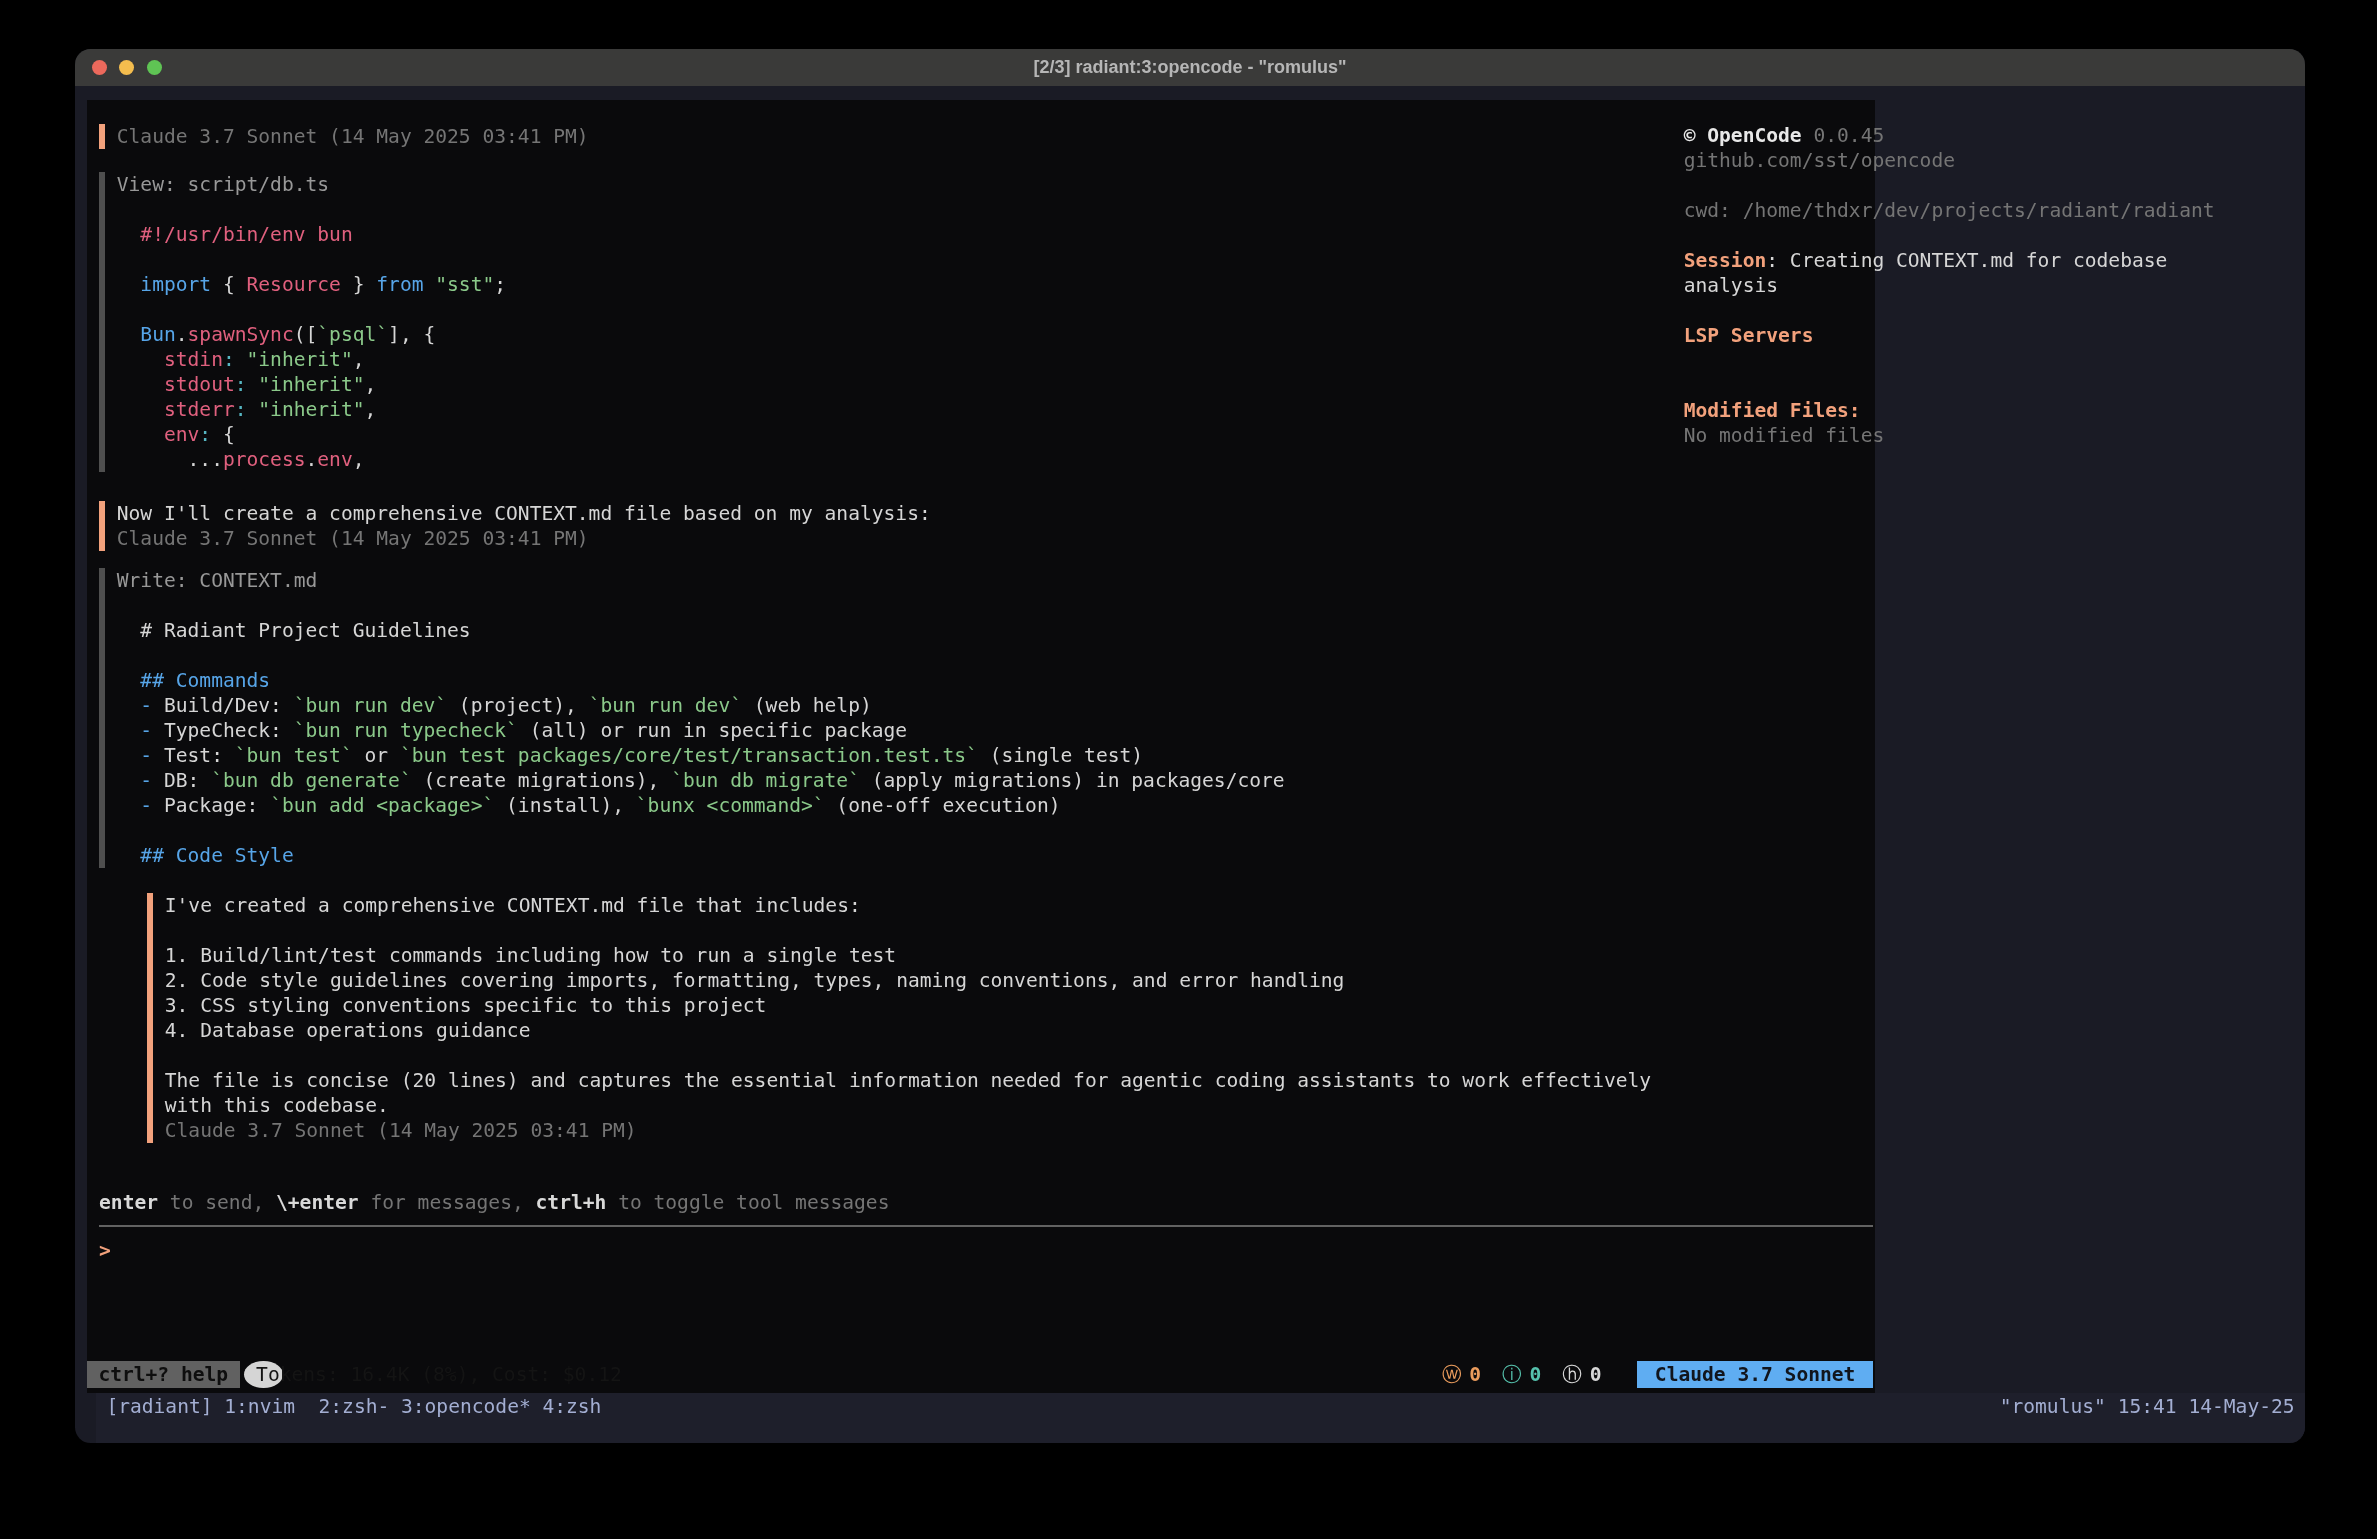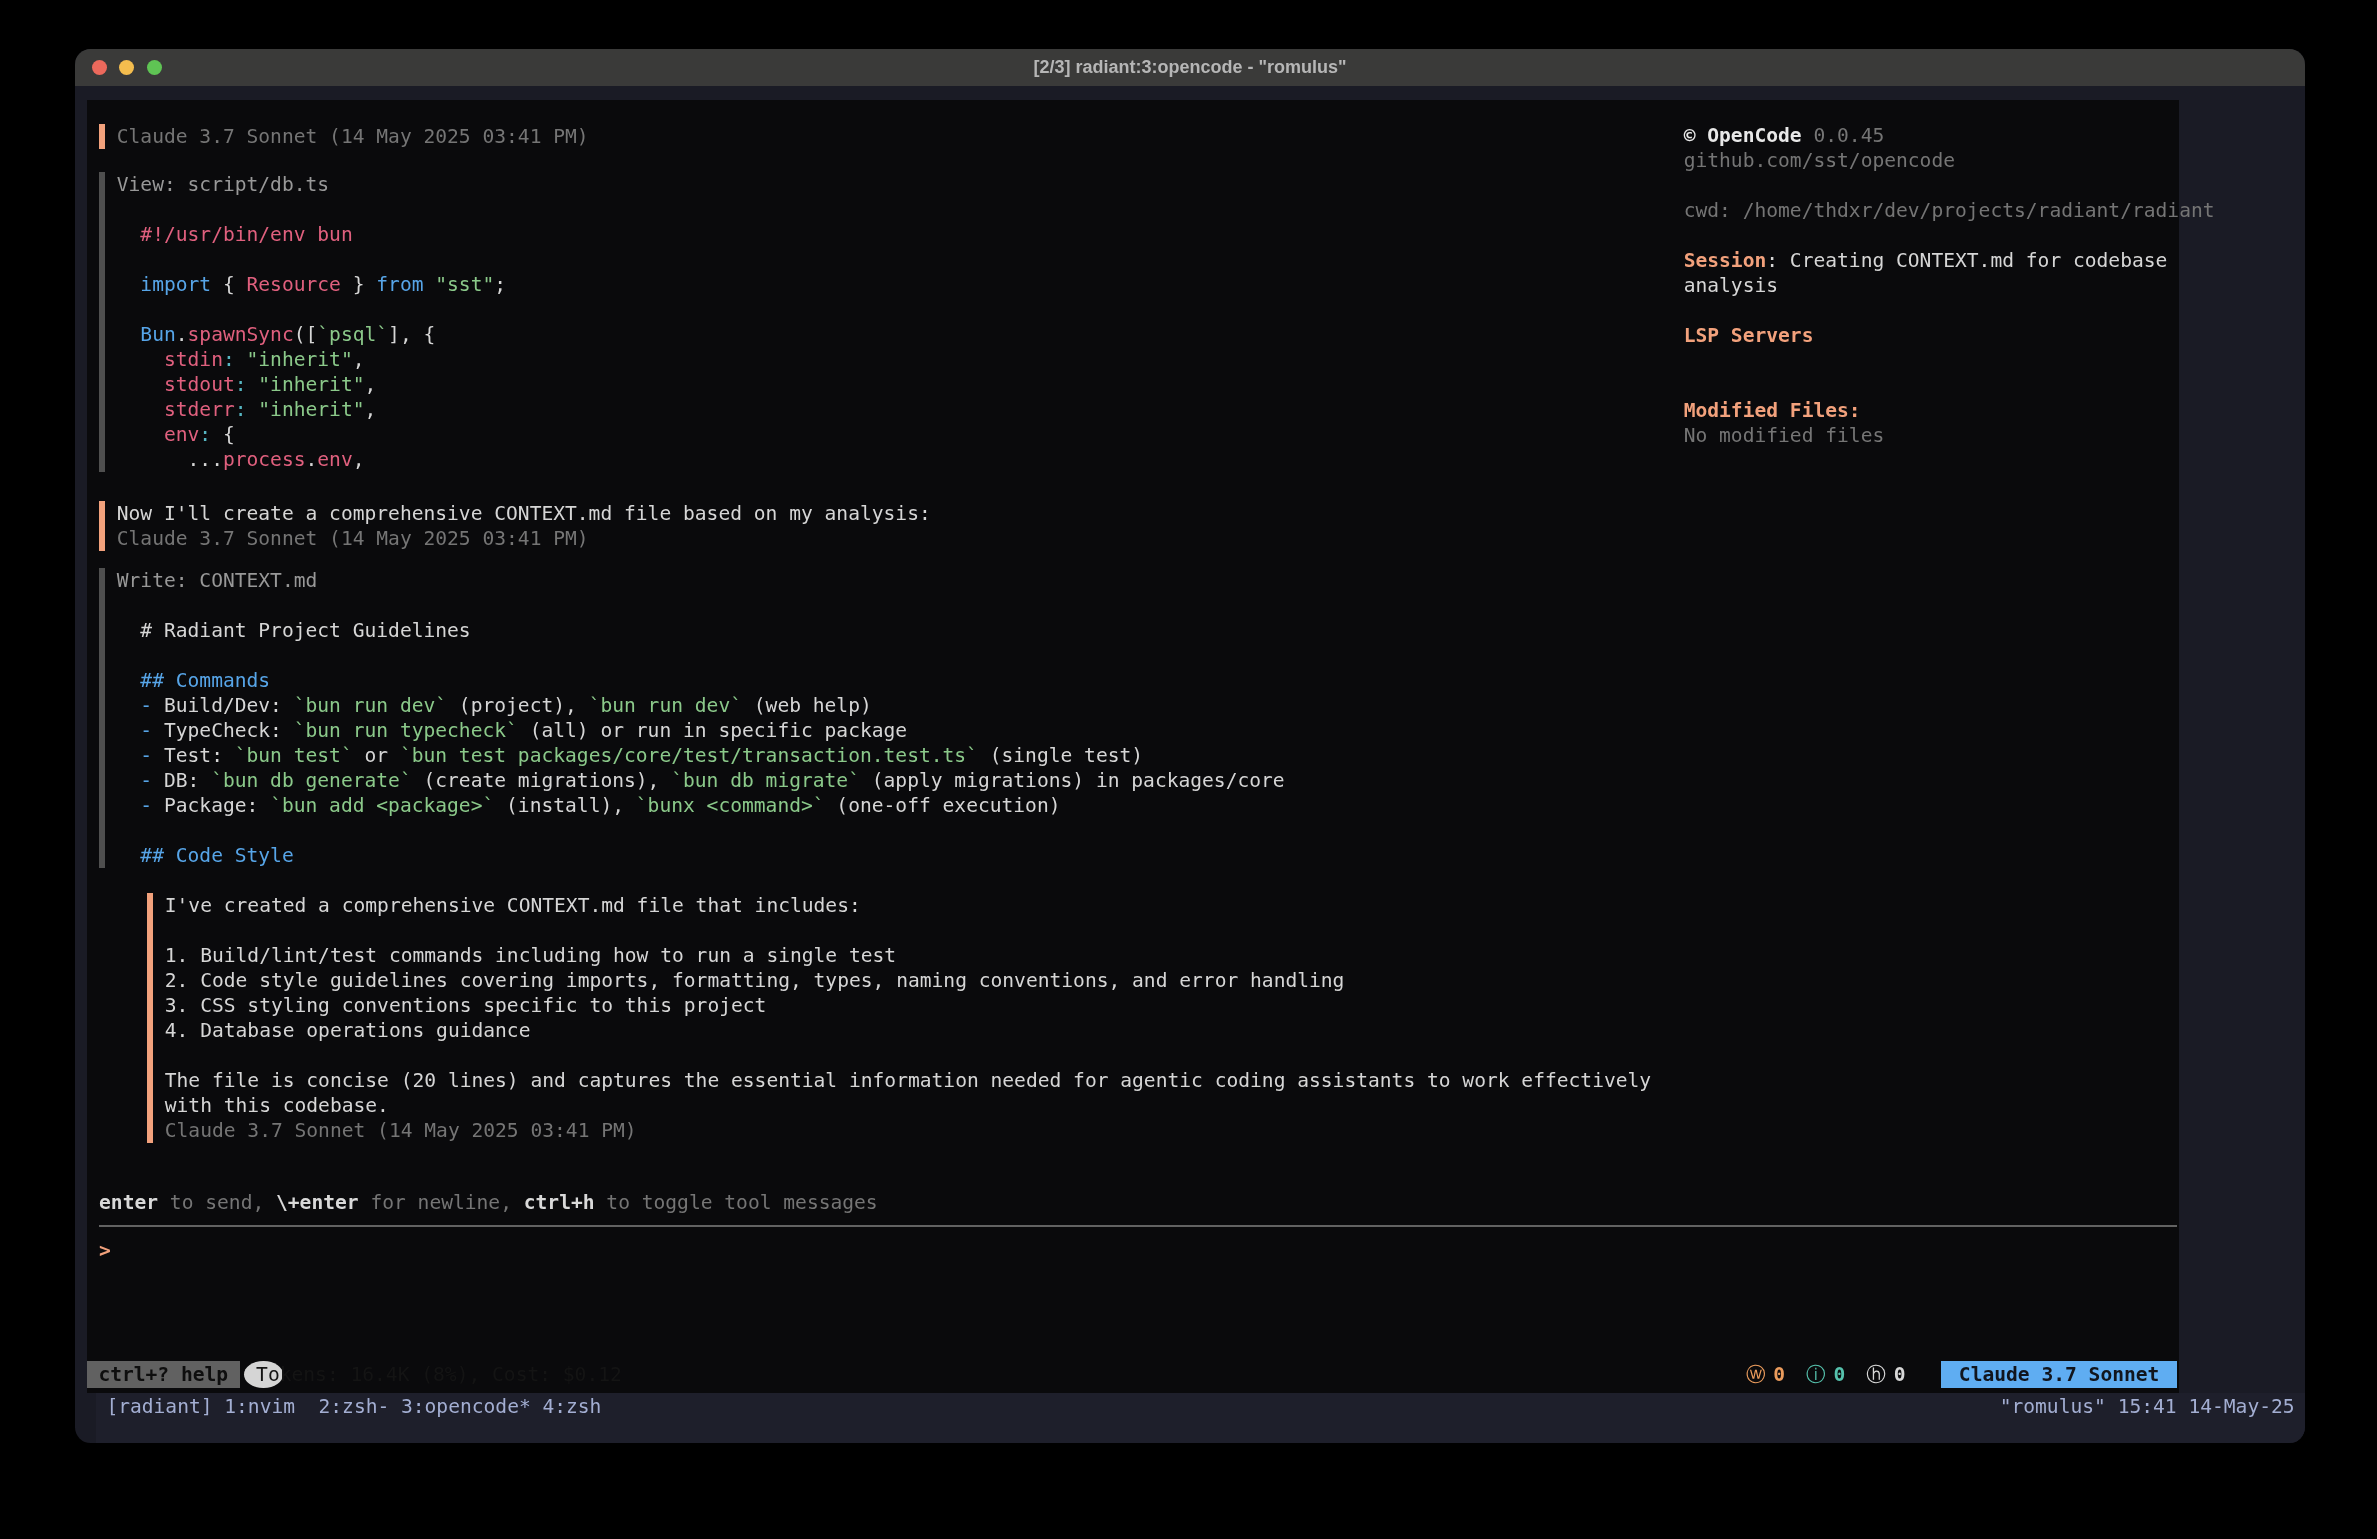--- a/index.html
+++ b/index.html
@@ -19,21 +19,21 @@
   .titlebar .title{
     font-family:"Liberation Sans",sans-serif;font-size:18px;font-weight:bold;color:#b6b6b6;
   }
   .lights{position:absolute;left:17px;top:11px;display:flex;gap:12.4px;}
   .light{width:15px;height:15px;border-radius:50%;}
   .light.red{background:#ec695c;}
   .light.yellow{background:#f4bd4e;}
   .light.green{background:#5fc454;}
 
   .term{
-    position:absolute;left:11.7px;top:51px;width:2092px;height:1293px;background:#0a0a0c;
+    position:absolute;left:11.7px;top:51px;width:1788px;height:1293px;background:#0a0a0c;
     font-size:19.6px;line-height:25px;color:#d6d6d6;
   }
   .tl{margin:0;font-family:inherit;font-size:inherit;line-height:25px;white-space:pre;}
   .msg{position:absolute;border-left:6.5px solid #4f4f4f;padding-left:11.7px;}
   .msg.assistant{border-left-color:#f2a17c;}
   .msg.tool{border-left-color:#4f4f4f;}
 
   .c-muted{color:#757575;}
   .c-tool{color:#989898;}
   .c-blue{color:#57a5e8;}
@@ -147,21 +147,21 @@
         <pre class="tl"><span class="c-orangeb">Session</span><span>: Creating CONTEXT.md for codebase</span></pre>
         <pre class="tl"><span>analysis</span></pre>
         <pre class="tl">&nbsp;</pre>
         <pre class="tl"><span class="c-orangeb">LSP Servers</span></pre>
         <pre class="tl">&nbsp;</pre>
         <pre class="tl">&nbsp;</pre>
         <pre class="tl"><span class="c-orangeb">Modified Files:</span></pre>
         <pre class="tl"><span class="c-muted">No modified files</span></pre>
       </div>
 
-    <div class="helpline" id="helpline"><pre class="tl"><span class="c-key">enter</span><span class="c-muted"> to send, </span><span class="c-key">\+enter</span><span class="c-muted"> for newline, </span><span class="c-key">ctrl+h</span><span class="c-muted"> to toggle tool messages</span></pre></div>
+    <div class="helpline" id="helpline"><pre class="tl"><span class="c-key">enter</span><span class="c-muted"> to send, </span><span class="c-key">\+enter</span><span class="c-muted"> for messages, </span><span class="c-key">ctrl+h</span><span class="c-muted"> to toggle tool messages</span></pre></div>
     <div class="sep"></div>
     <div class="prompt">&gt;</div>
 
     <div class="statusbar">
       <div class="sb-left">
         <div class="badge gray">ctrl+? help</div>
         <div class="badge light">Tokens: 16.4K (8%), Cost: $0.12</div>
       </div>
       <div class="sb-right">
         <div id="diags" style="display:flex;align-items:center;">

